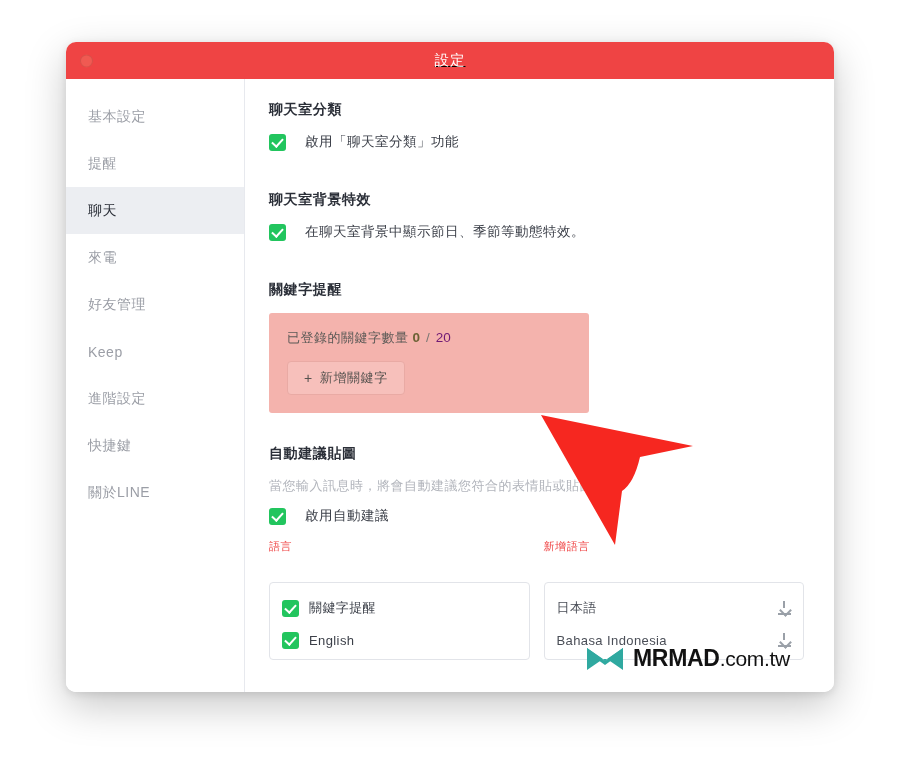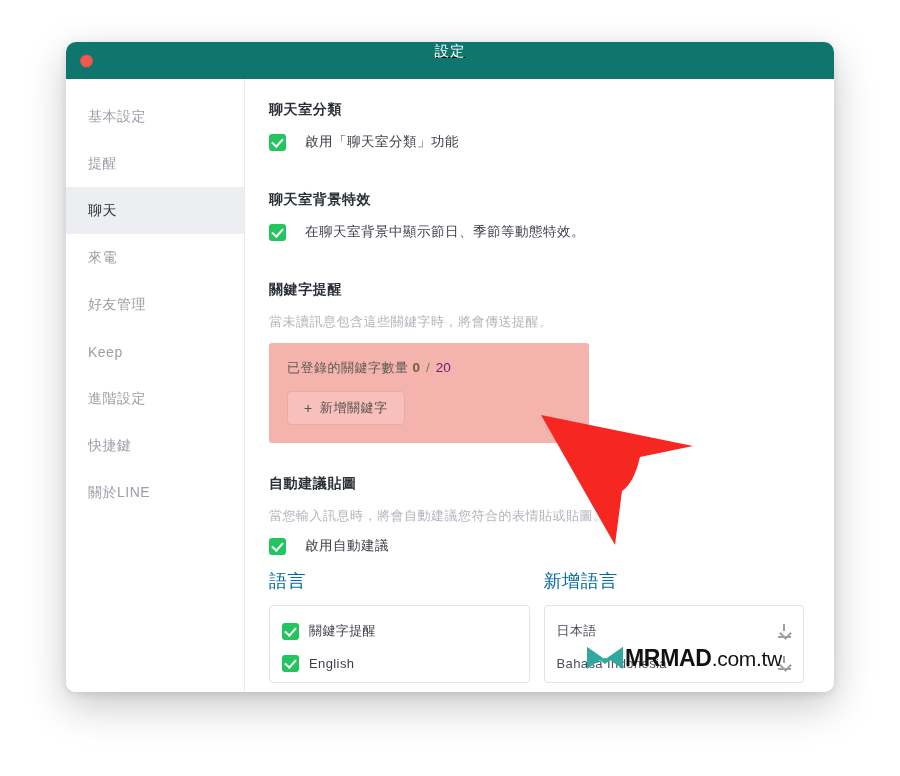--- a/index.html
+++ b/index.html
@@ -25,24 +25,24 @@
     box-shadow: 0 14px 40px rgba(0,0,0,0.22), 0 2px 8px rgba(0,0,0,0.10);
     overflow: hidden;
     display: flex;
     flex-direction: column;
   }
 
   
   #titlebar {
     height: 37px;
     flex: 0 0 37px;
-    background: #0f766e;
+    background: #ef4444;
     position: relative;
     display: flex;
-    align-items: flex-start;
+    align-items: center;
     text-decoration: underline;
   }
   #close-dot {
     position: absolute;
     left: 14px;
     top: 50%;
     transform: translateY(-50%);
     width: 13px;
     height: 13px;
     border-radius: 50%;
@@ -188,24 +188,24 @@
   #add-keyword-button .plus { font-size: 14px; line-height: 1; }
 
   
   #lang-columns {
     display: flex;
     gap: 14px;
     margin-top: 14px;
   }
   .lang-col { flex: 1 1 0; min-width: 0; }
   .lang-col-title {
-    font-size: 18px;
-    color: #0369a1;
+    font-size: 11px;
+    color: #ef4444;
     letter-spacing: 0.6px;
-    margin-bottom: 12px;
+    margin-bottom: 28px;
   }
   .lang-list {
     border: 1px solid #e2e4e9;
     border-radius: 4px;
     background: #ffffff;
     padding: 9px 12px 0 12px;
     height: 78px;
     overflow: hidden;
   }
   .lang-row {
@@ -263,21 +263,22 @@
     pointer-events: none;
     z-index: 30;
   }
 
   
   #watermark {
     position: absolute;
     left: 585px;
     top: 645px;
     display: flex;
-    align-items: flex-start;
+    align-items: center;
+    gap: 8px;
     z-index: 25;
   }
   #watermark-text {
     font-size: 23px;
     letter-spacing: -0.3px;
     color: #121212;
     white-space: nowrap;
   }
   #watermark-text b { font-weight: 700; }
   #watermark-text span { font-weight: 400; font-size: 21px; }
@@ -341,21 +342,20 @@
         <div class="check-row">
           <span class="checkbox"></span>
           <span class="check-label">在聊天室背景中顯示節日、季節等動態特效。</span>
         </div>
       </div>
 
       <div class="gap-lg"></div>
 
       <div class="section">
         <div class="section-title">關鍵字提醒</div>
-        <div class="section-desc">當未讀訊息包含這些關鍵字時，將會傳送提醒。</div>
 
         <div id="keyword-box">
           <div id="keyword-count-row">
             <span id="keyword-count-label">已登錄的關鍵字數量</span>
             <span class="count-current">0</span>
             <span class="count-sep">/</span>
             <span class="count-max">20</span>
           </div>
           <div id="add-keyword-button">
             <span class="plus">+</span>

